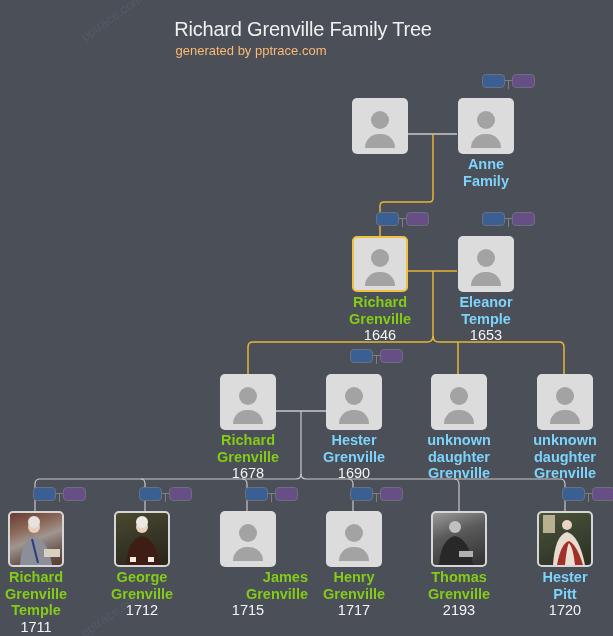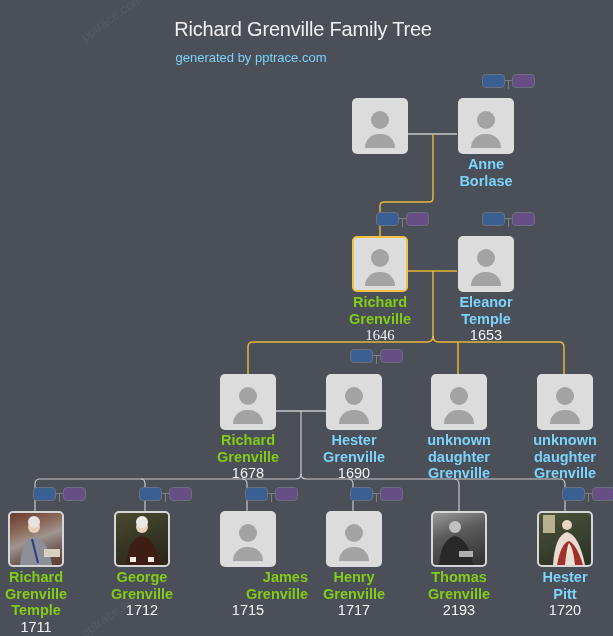--- a/index.html
+++ b/index.html
@@ -6,22 +6,22 @@
   body {
     width:613px; height:636px; overflow:hidden;
     background:#4a4f58; position:relative;
     font-family: "Liberation Sans", sans-serif;
   }
   .title {
     position:absolute; left:0; width:606px; top:18px; text-align:center;
     color:#f0f0f0; font-size:20px; letter-spacing:-0.2px;
   }
   .subtitle {
-    position:absolute; left:0; width:502px; top:50px; text-align:center;
-    color:#7dd3fc; font-size:13px;
+    position:absolute; left:0; width:502px; top:43px; text-align:center;
+    color:#fdba74; font-size:13px;
   }
   .watermark {
     position:absolute; color:#555a63; font-size:13px; transform:rotate(-35deg);
     transform-origin:left top;
   }
   svg.lines { position:absolute; left:0; top:0; }
   .box {
     position:absolute; width:56px; height:56px; border-radius:5px;
     background:#dcdcdc; overflow:hidden; box-sizing:border-box;
   }
@@ -146,32 +146,32 @@
 <div class="box" style="left:352px;top:98px;">
   <div class="avatar-head"></div>
     <div class="avatar-body"></div>
 </div>
 <div class="box" style="left:458px;top:98px;">
   <div class="avatar-head"></div>
     <div class="avatar-body"></div>
 </div>
 <div class="name female" style="left:426px;top:156px;">
   <div>Anne</div>
-    <div>Borlase</div>
+    <div>Family</div>
 </div>
 
 <div class="box selected" style="left:352px;top:236px;">
   <div class="avatar-head"></div>
     <div class="avatar-body"></div>
 </div>
 <div class="name male" style="left:320px;top:294px;">
   <div>Richard</div>
     <div>Grenville</div>
 </div>
-<div class="year" style="left:320px;top:327px;font-family:Liberation Serif, serif;">1646</div>
+<div class="year" style="left:320px;top:327px;">1646</div>
 
 <div class="box" style="left:458px;top:236px;">
   <div class="avatar-head"></div>
     <div class="avatar-body"></div>
 </div>
 <div class="name female" style="left:426px;top:294px;">
   <div>Eleanor</div>
     <div>Temple</div>
 </div>
 <div class="year" style="left:426px;top:327px;">1653</div>

